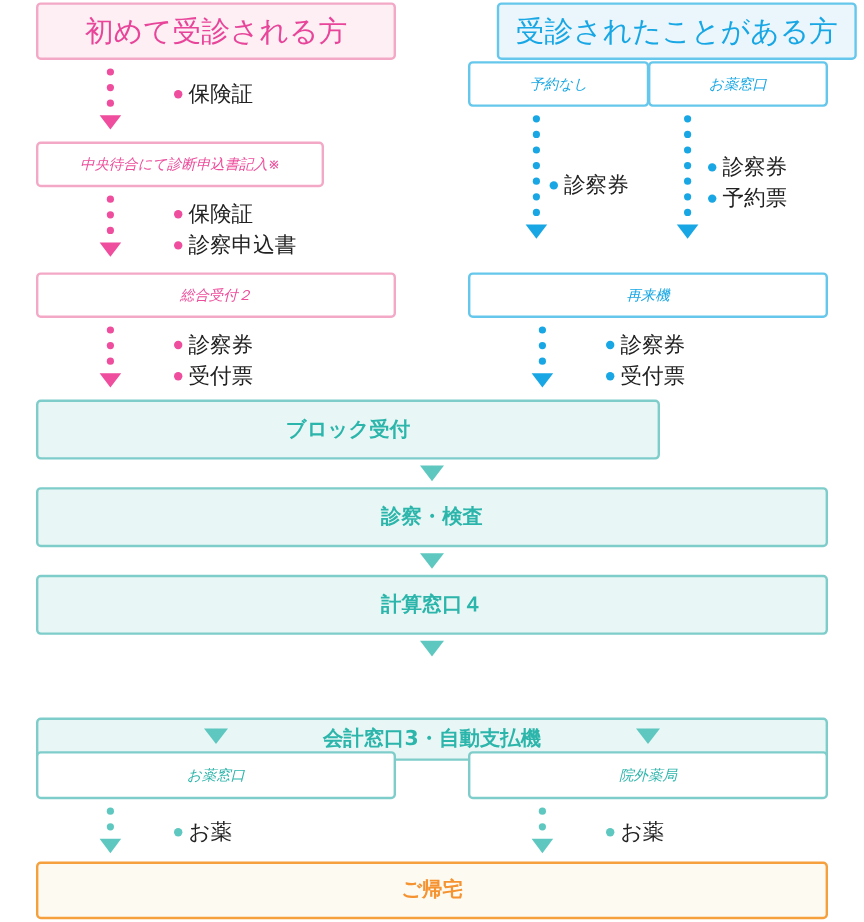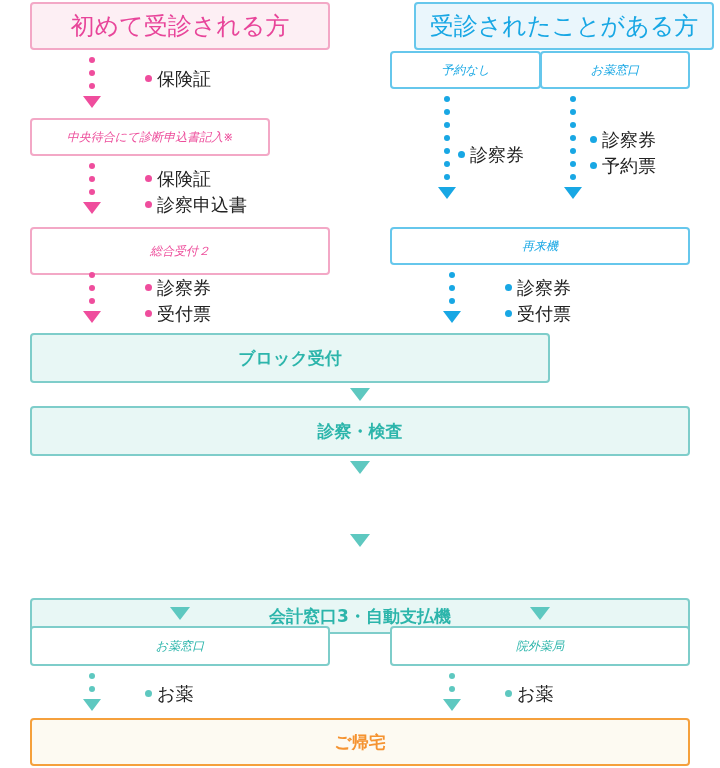--- a/index.html
+++ b/index.html
@@ -133,21 +133,21 @@
     <div class="li">
         <span class="bul"></span>
         <span>保険証</span>
       </div>
     <div class="li">
         <span class="bul"></span>
         <span>診察申込書</span>
       </div>
   </div>
 
-  <div class="box pink-plain t-sm" style="left:30px; top:227px; width:300px; height:48px;">総合受付２</div>
+  <div class="box pink-plain t-sm" style="left:30px; top:227px; width:300px; height:38px;">総合受付２</div>
 
   <div class="dotconn c-pink" style="left:85px; top:272px;">
     <div class="dot"></div>
     <div class="dot"></div>
     <div class="dot"></div>
     <div class="tri"></div>
   </div>
   <div class="annot a-pink" style="left:145px; top:275px;">
     <div class="li">
         <span class="bul"></span>
@@ -222,20 +222,21 @@
   </div>
 
   <div class="box teal-fill t-md" style="left:30px; top:333px; width:520px; height:50px;">ブロック受付</div>
 
   <div class="tri-only c-teal" style="left:350px; top:388px;"></div>
 
   <div class="box teal-fill t-md" style="left:30px; top:406px; width:660px; height:50px;">診察・検査</div>
 
   <div class="tri-only c-teal" style="left:350px; top:461px;"></div>
 
+  <div class="box teal-fill t-md" style="left:30px; top:479px; width:660px; height:50px;">計算窓口４</div>
 
   <div class="tri-only c-teal" style="left:350px; top:534px;"></div>
 
   <div class="box teal-fill t-md" style="left:30px; top:552px; width:660px; height:36px;margin-top:46px;">会計窓口3・自動支払機</div>
 
   <div class="tri-only c-teal" style="left:170px; top:607px;"></div>
   <div class="tri-only c-teal" style="left:530px; top:607px;"></div>
 
   <div class="box teal-plain t-sm" style="left:30px; top:626px; width:300px; height:40px;">お薬窓口</div>
   <div class="box teal-plain t-sm" style="left:390px; top:626px; width:300px; height:40px;">院外薬局</div>

